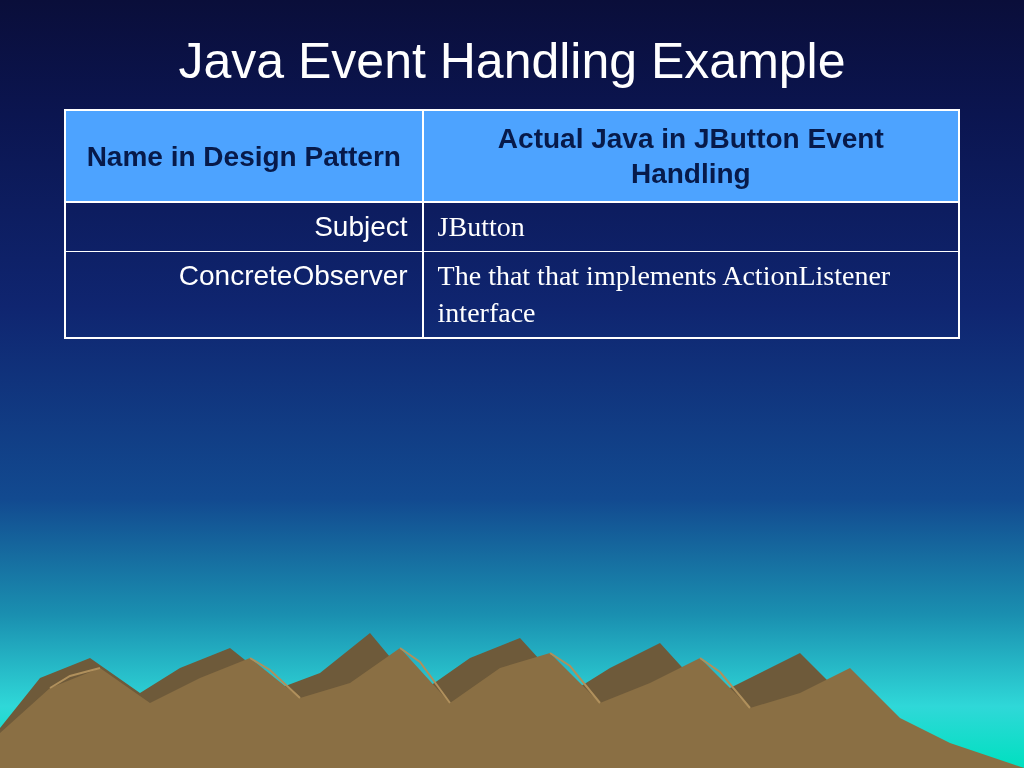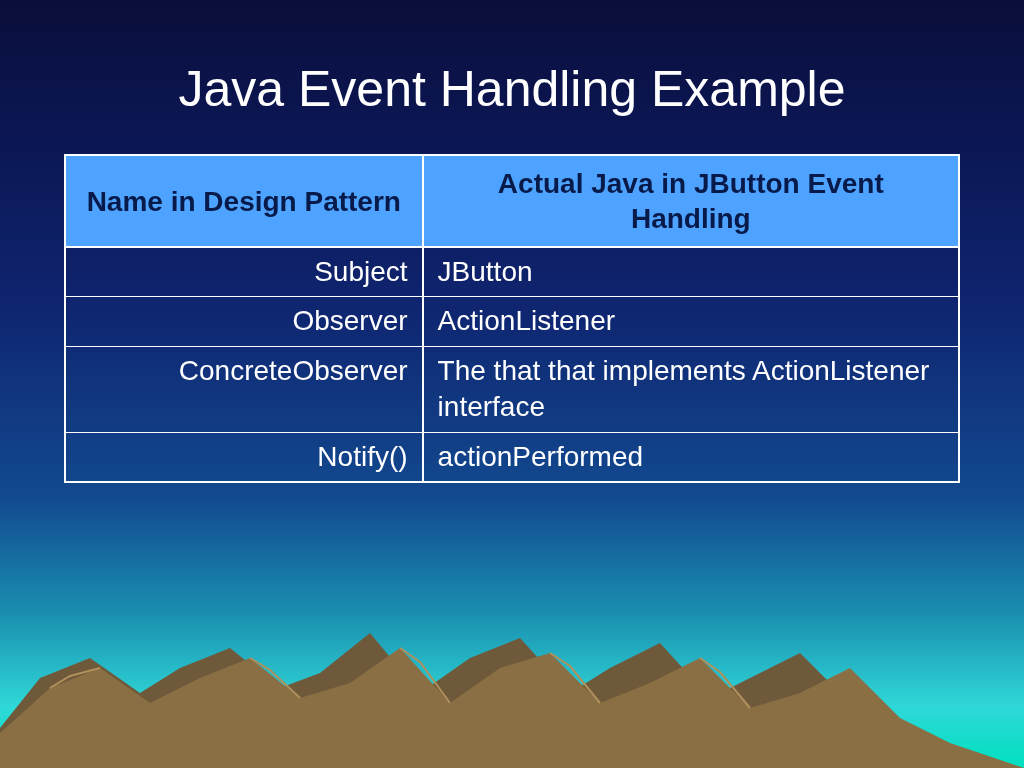--- a/index.html
+++ b/index.html
@@ -15,25 +15,25 @@
       #0f2570 40%,
       #124a90 65%,
       #1a8fb0 80%,
       #2fd8d8 92%,
       #00e0c0 100%);
   }
   .title {
     color: #ffffff;
     font-size: 50px;
     text-align: center;
-    padding-top: 60px;
+    padding-top: 32px;
     font-weight: normal;
   }
   .table-wrap {
-    margin: 36px 64px 0 64px;
+    margin: 19px 64px 0 64px;
   }
   table {
     width: 100%;
     border-collapse: collapse;
     border: 2px solid #ffffff;
   }
   th {
     background: #4da3ff;
     color: #071a4a;
     font-weight: bold;
@@ -49,21 +49,21 @@
     padding: 6px 14px;
     border-left: 2px solid #ffffff;
     border-right: 2px solid #ffffff;
     border-top: 1px solid #ffffff;
     border-bottom: 1px solid #ffffff;
     vertical-align: top;
     line-height: 1.3;
   }
   tbody tr:last-child td { border-bottom: 2px solid #ffffff; }
   td.col1 { width: 40%; text-align: right; }
-  td.col2 { width: 60%; }
+  td.col2 { width: 60%; font-family: Liberation Serif, serif; }
   .mountains {
     position: absolute;
     left: 0;
     bottom: 0;
     width: 1024px;
     height: 170px;
     pointer-events: none;
   }
 </style>
 </head>
@@ -78,30 +78,22 @@
         <th>Name in Design Pattern</th>
         <th>Actual Java in JButton Event Handling</th>
       </tr>
     </thead>
     <tbody>
       <tr>
         <td class="col1">Subject</td>
         <td class="col2">JButton</td>
       </tr>
       <tr>
-        <td class="col1">Observer</td>
-        <td class="col2">ActionListener</td>
-      </tr>
-      <tr>
         <td class="col1">ConcreteObserver</td>
         <td class="col2">The that that implements ActionListener interface</td>
-      </tr>
-      <tr>
-        <td class="col1">Notify()</td>
-        <td class="col2">actionPerformed</td>
       </tr>
     </tbody>
   </table>
 </div>
 
 <svg class="mountains" viewBox="0 0 1024 170" preserveAspectRatio="none">
   <path d="M0,170 L0,130 L40,80 L90,60 L140,95 L180,70 L230,50 L280,90 L320,75
            L370,35 L420,95 L470,60 L520,40 L570,95 L610,70 L660,45 L710,100
            L750,80 L800,55 L850,105 L900,130 L960,160 L1024,170 Z" fill="#6e5a3a"></path>
   <path d="M0,170 L0,135 L50,90 L100,70 L150,105 L200,80 L250,60 L300,100 L350,85

